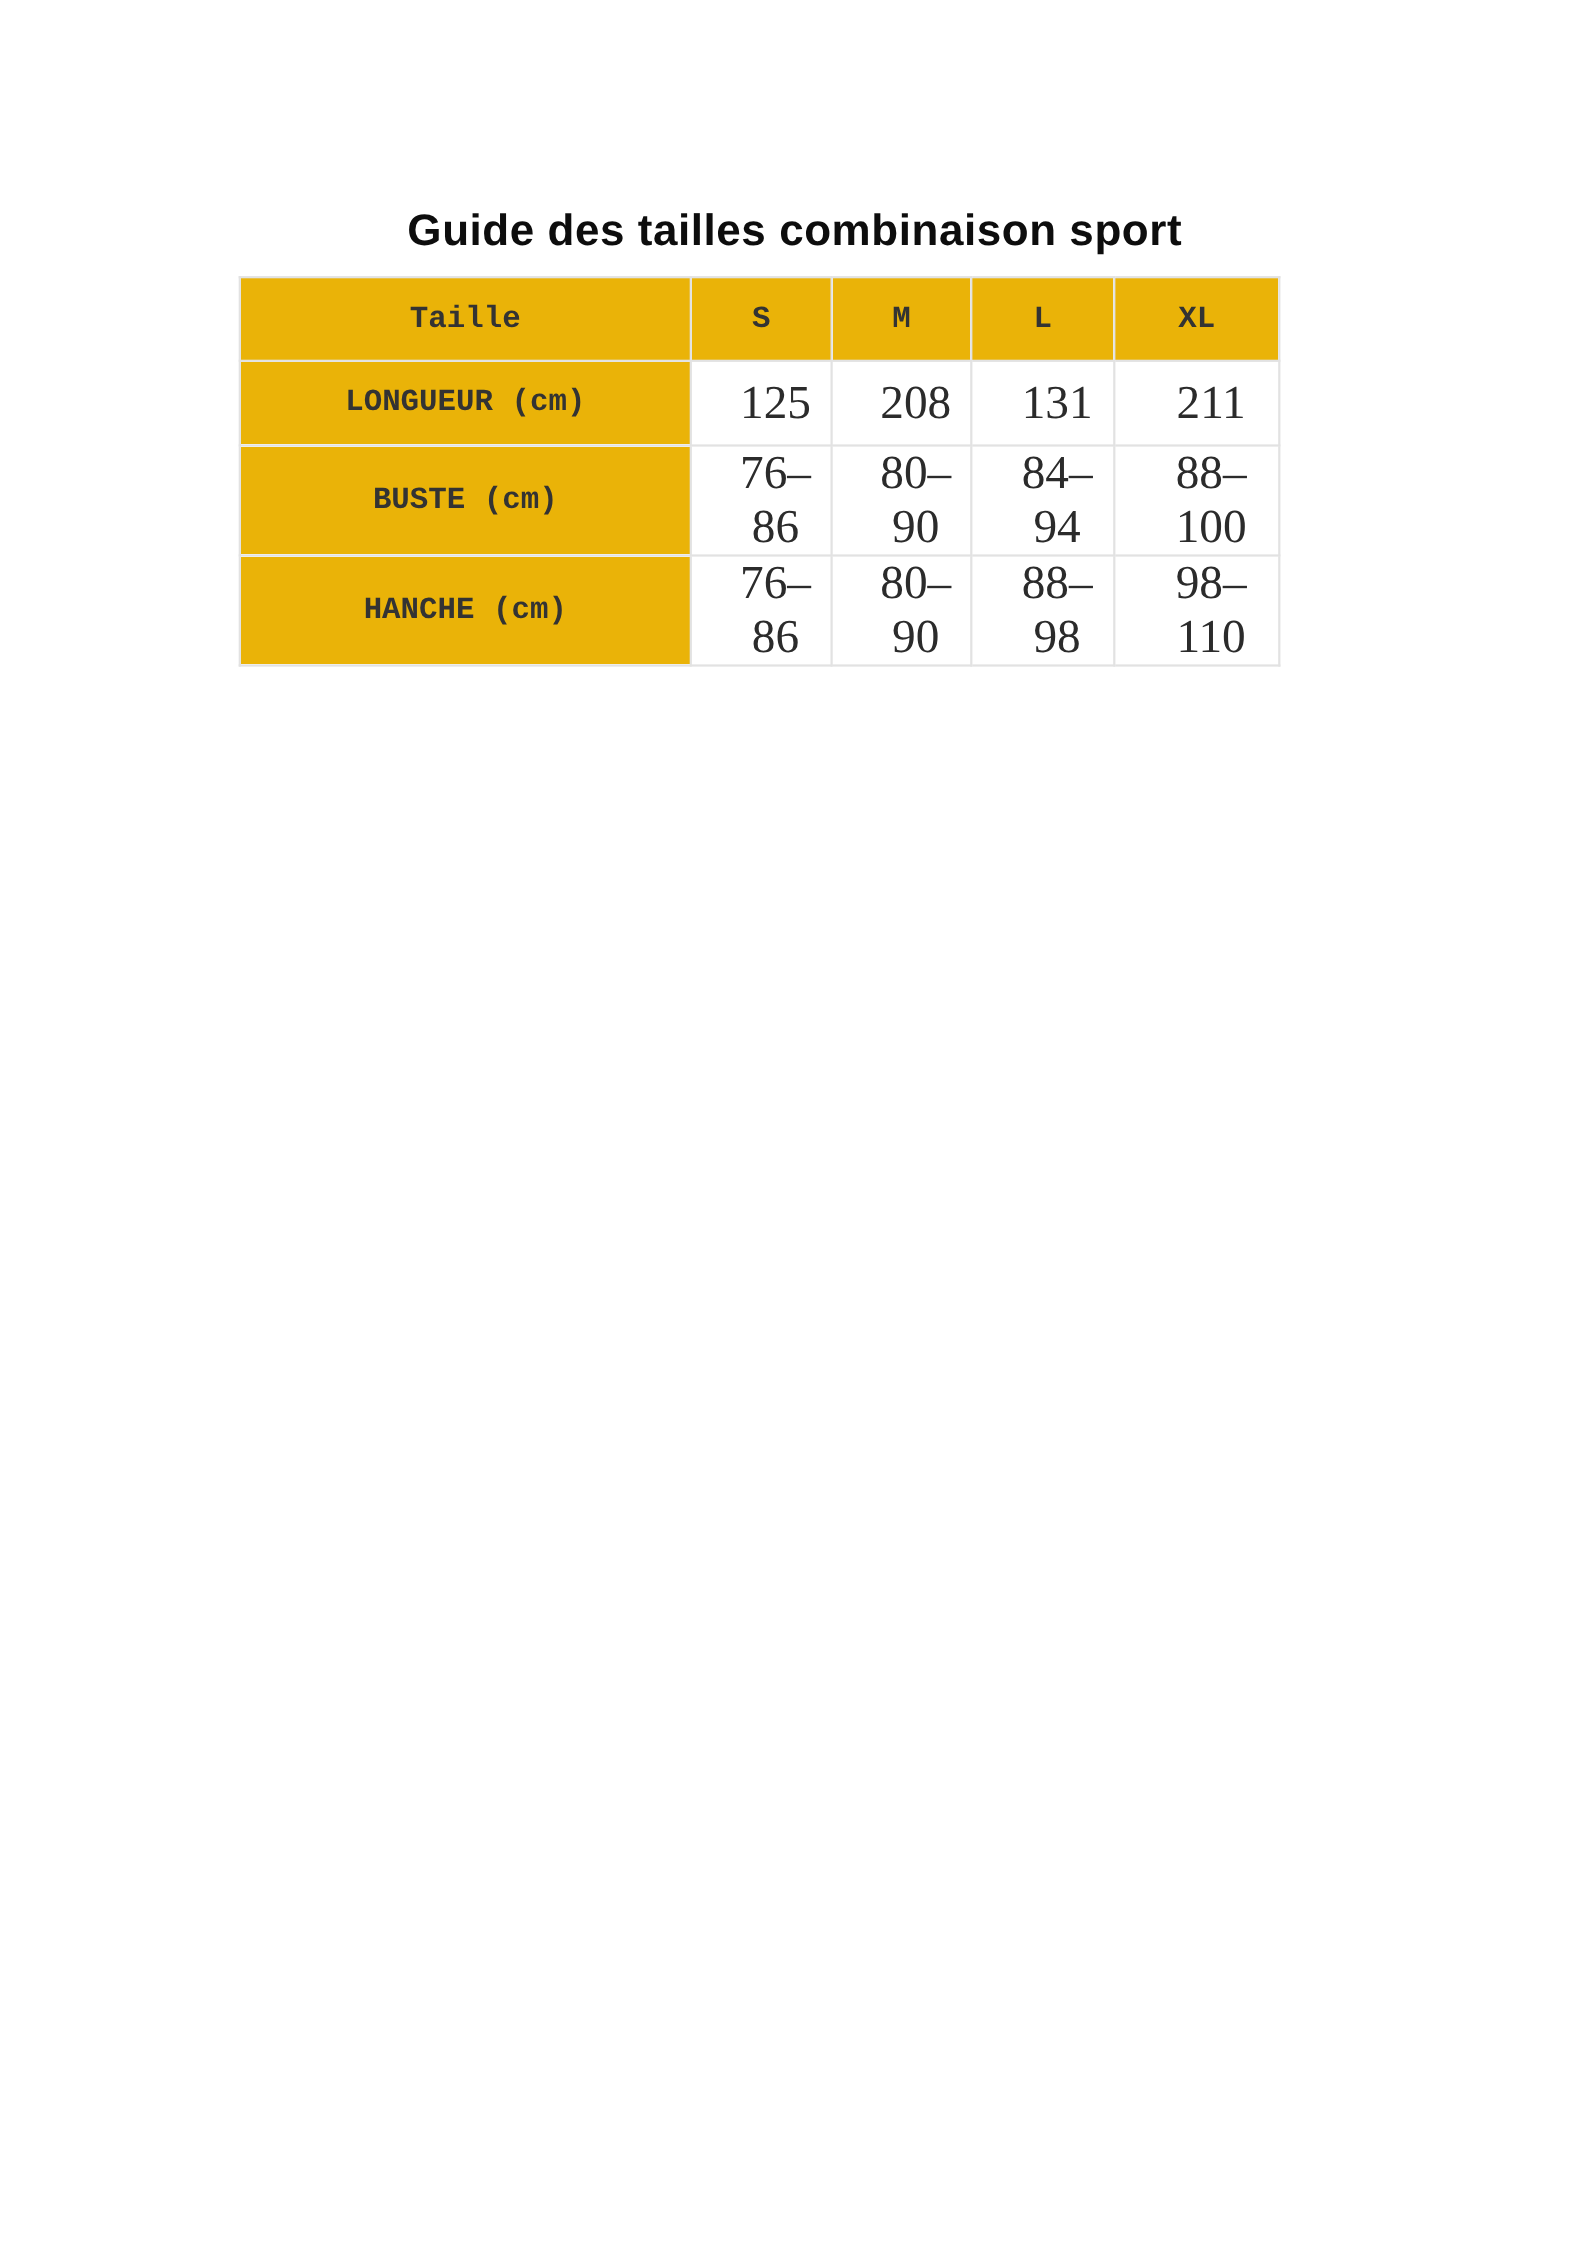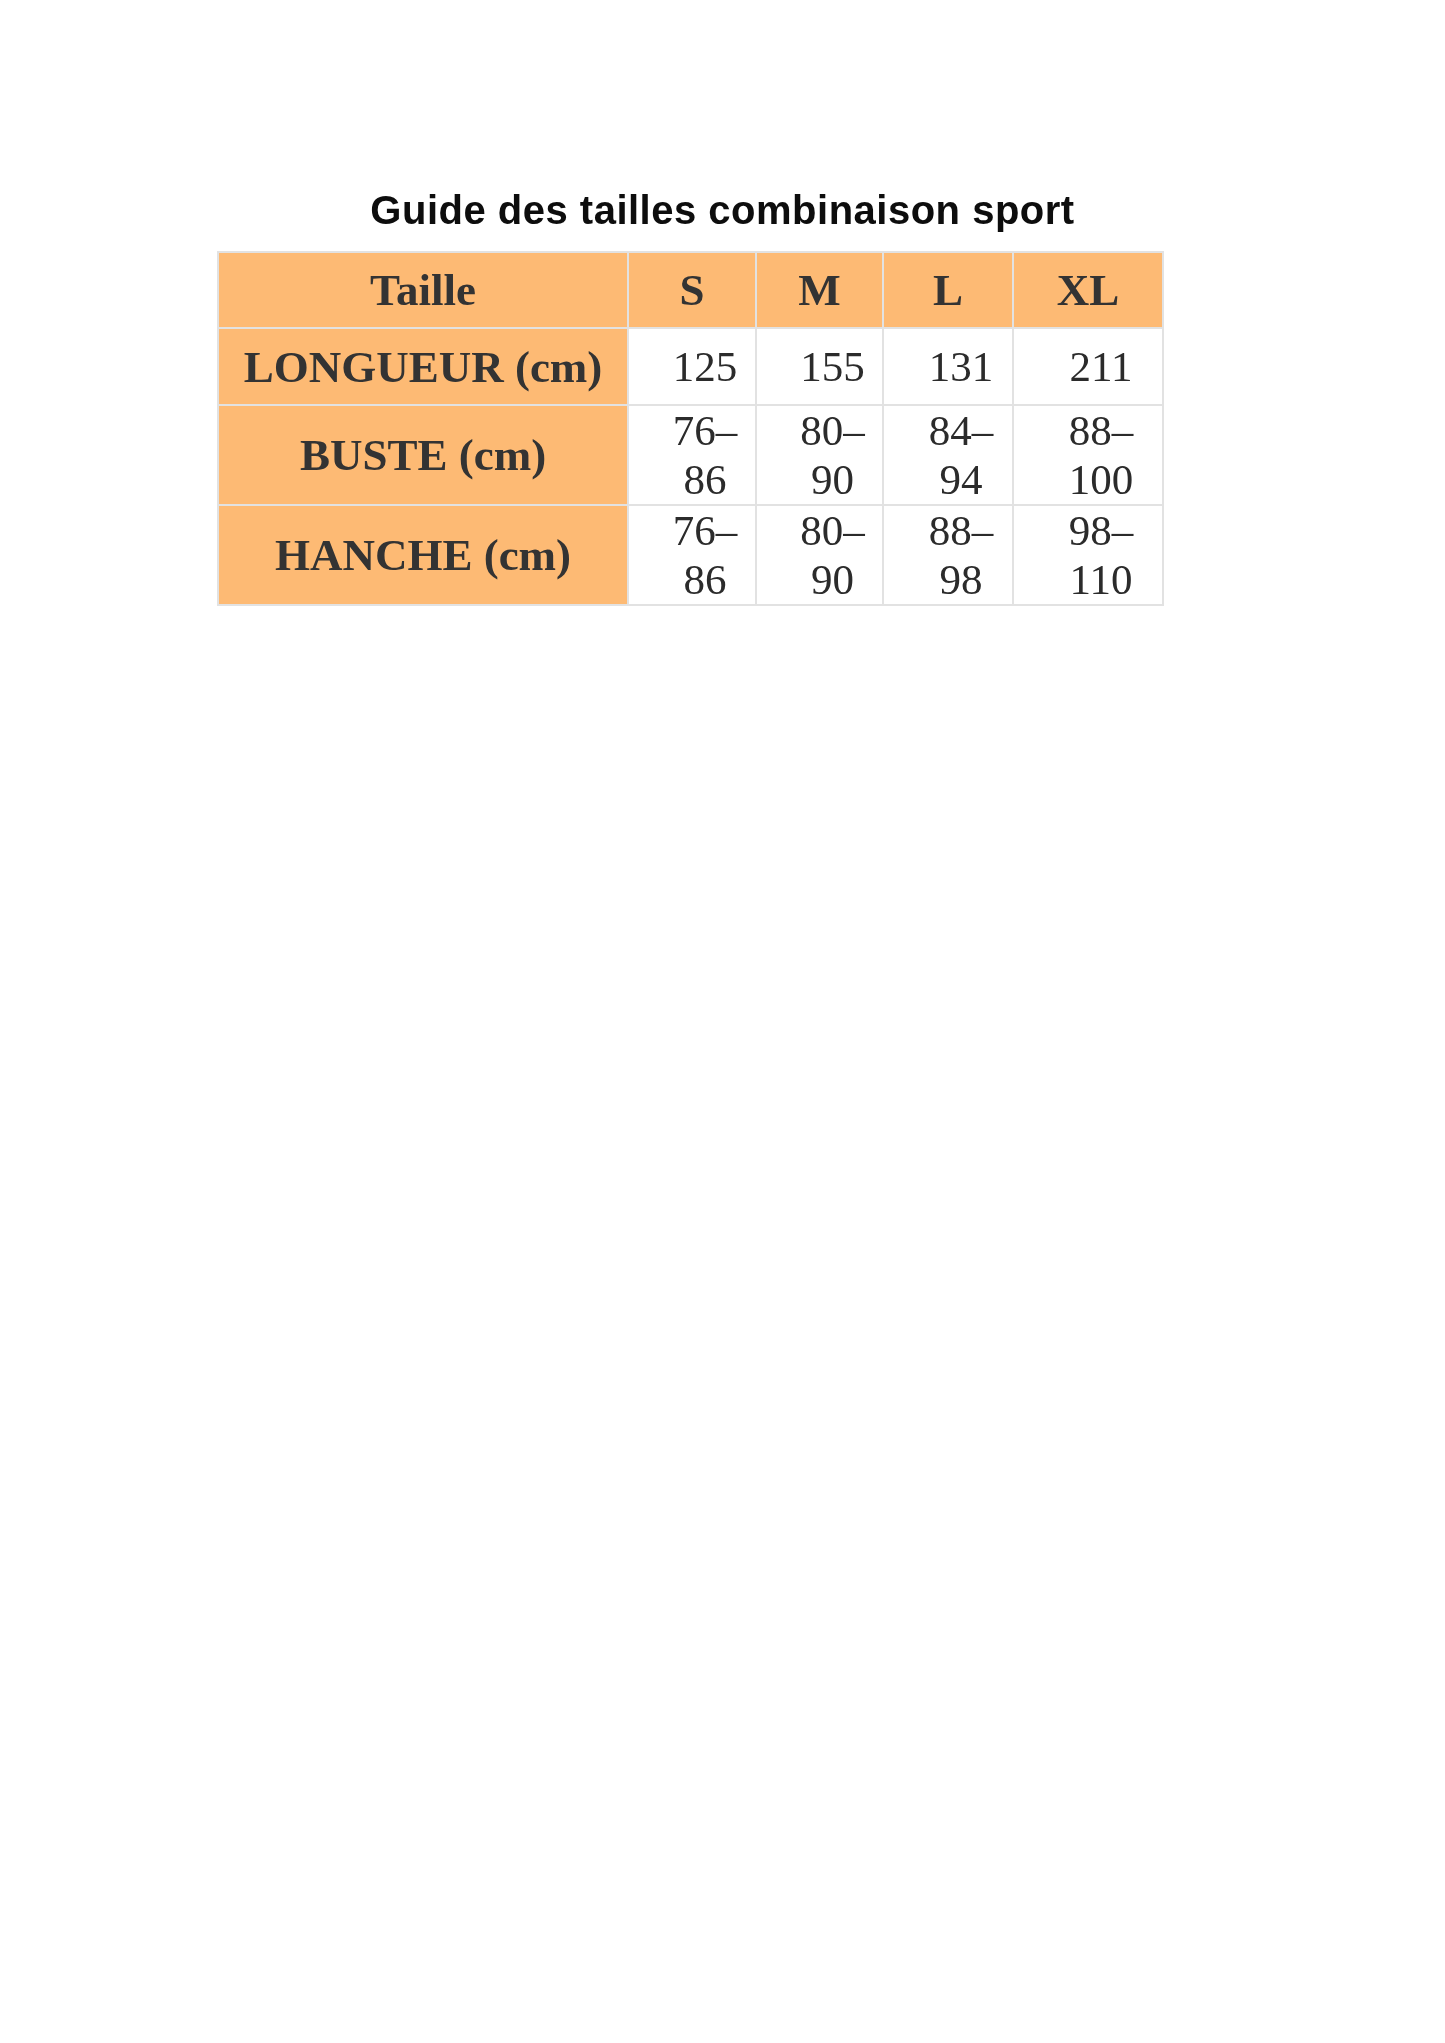--- a/index.html
+++ b/index.html
@@ -44,23 +44,23 @@
   .size-table th, .size-table td {
     border: 2px solid #e2e2e2;
     padding: 0;
     text-align: center;
     vertical-align: middle;
     overflow: hidden;
   }
   .size-table thead tr { height: 76px; }
   .size-table tbody tr { height: 77px; }
   .size-table th {
-    background: #fdba74;
-    font-family: Liberation Serif, serif;
-    font-size: 45px;
+    background: #eab308;
+    font-family: Liberation Mono, monospace;
+    font-size: 28px;
     font-weight: bold;
     color: #333333;
   }
   .size-table td {
     background: #ffffff;
     font-family: "Liberation Serif", "DejaVu Serif", serif;
     font-size: 43px;
     font-weight: normal;
     color: #2b2b2b;
     padding-left: 26px;
@@ -87,21 +87,21 @@
         <th>S</th>
         <th>M</th>
         <th>L</th>
         <th>XL</th>
       </tr>
     </thead>
     <tbody>
       <tr>
         <th>LONGUEUR (cm)</th>
         <td>125</td>
-        <td>155</td>
+        <td>208</td>
         <td>131</td>
         <td>211</td>
       </tr>
       <tr>
         <th>BUSTE (cm)</th>
         <td>76–86</td>
         <td>80–90</td>
         <td>84–94</td>
         <td>88–100</td>
       </tr>

